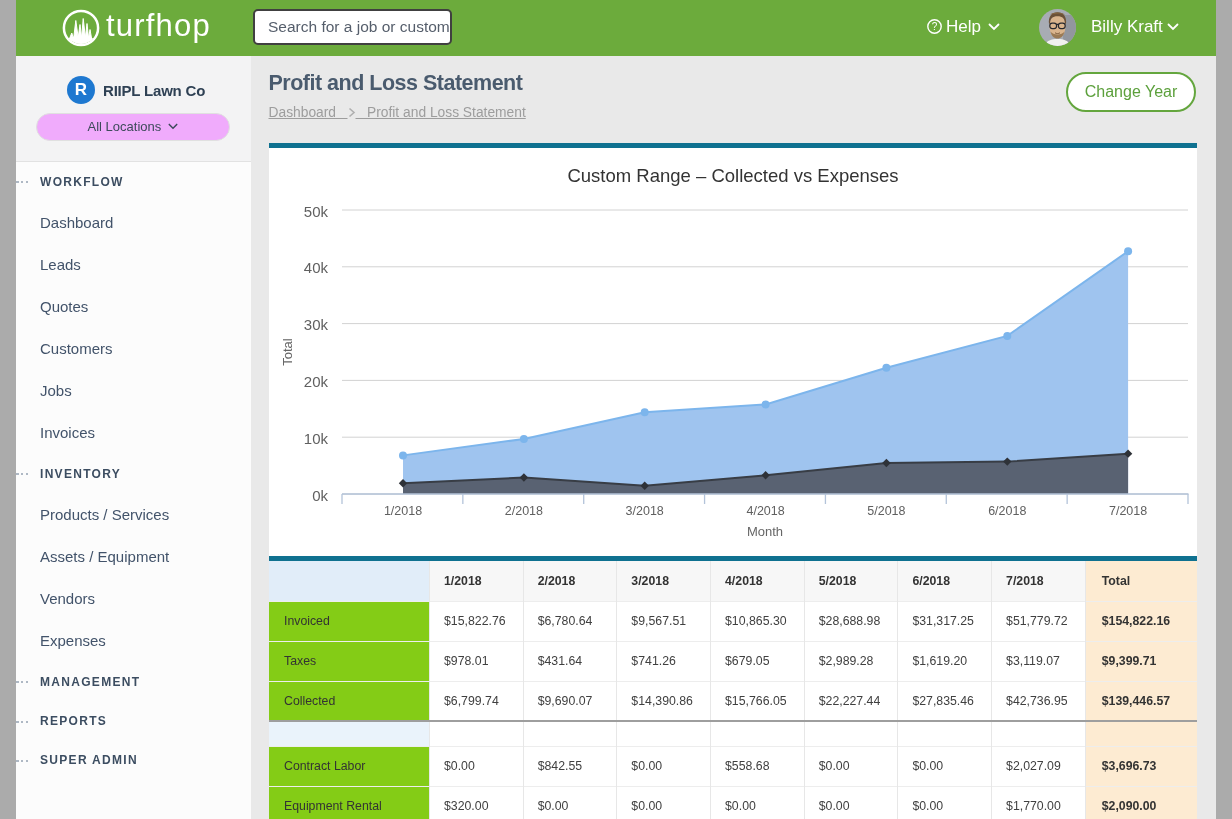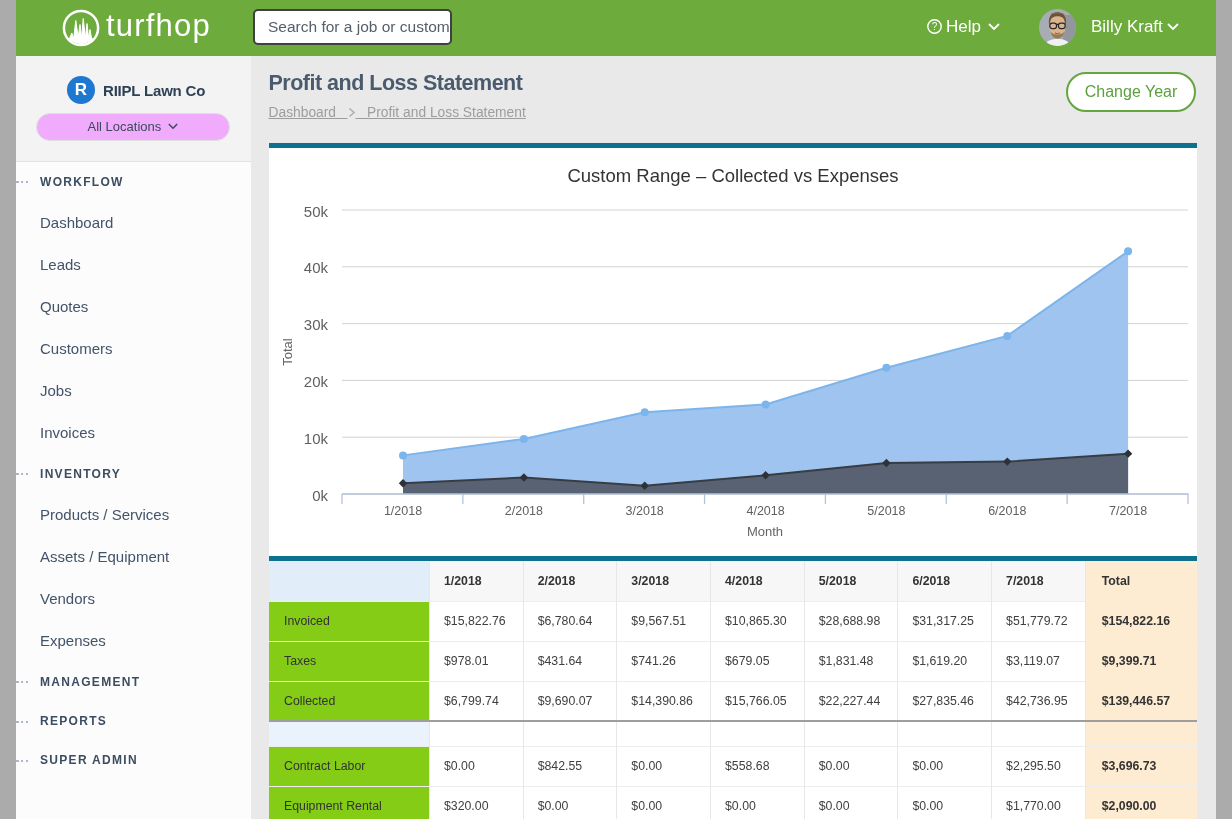--- a/index.html
+++ b/index.html
@@ -207,21 +207,21 @@
               <td>$31,317.25</td>
               <td>$51,779.72</td>
               <td class="tot">$154,822.16</td>
             </tr>
         <tr>
               <td>Taxes</td>
               <td>$978.01</td>
               <td>$431.64</td>
               <td>$741.26</td>
               <td>$679.05</td>
-              <td>$1,831.48</td>
+              <td>$2,989.28</td>
               <td>$1,619.20</td>
               <td>$3,119.07</td>
               <td class="tot">$9,399.71</td>
             </tr>
         <tr>
               <td>Collected</td>
               <td>$6,799.74</td>
               <td>$9,690.07</td>
               <td>$14,390.86</td>
               <td>$15,766.05</td>
@@ -242,21 +242,21 @@
               <td class="tot"></td>
             </tr>
         <tr>
               <td>Contract Labor</td>
               <td>$0.00</td>
               <td>$842.55</td>
               <td>$0.00</td>
               <td>$558.68</td>
               <td>$0.00</td>
               <td>$0.00</td>
-              <td>$2,295.50</td>
+              <td>$2,027.09</td>
               <td class="tot">$3,696.73</td>
             </tr>
         <tr>
               <td>Equipment Rental</td>
               <td>$320.00</td>
               <td>$0.00</td>
               <td>$0.00</td>
               <td>$0.00</td>
               <td>$0.00</td>
               <td>$0.00</td>

